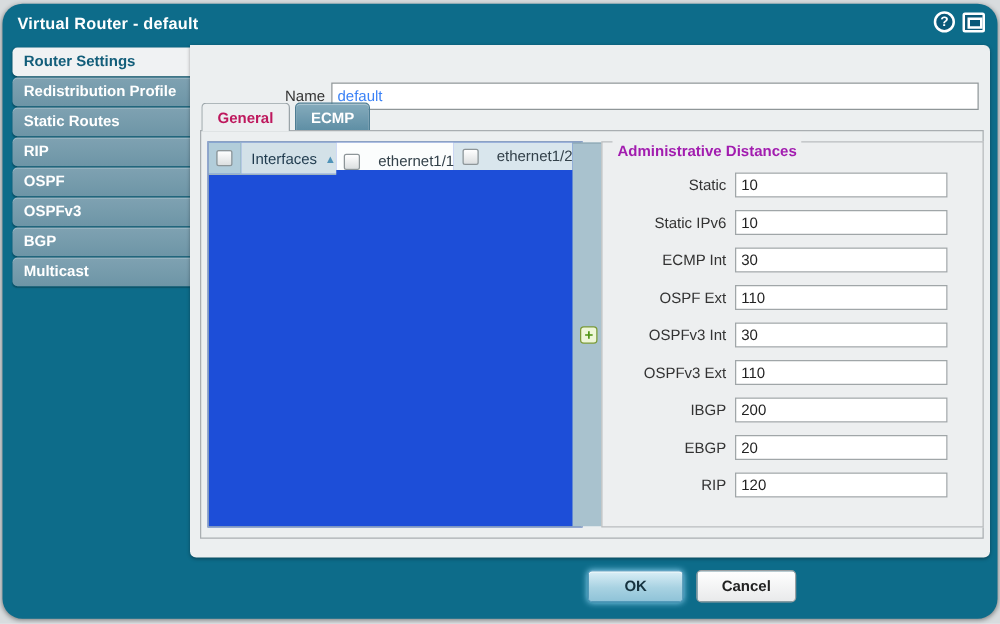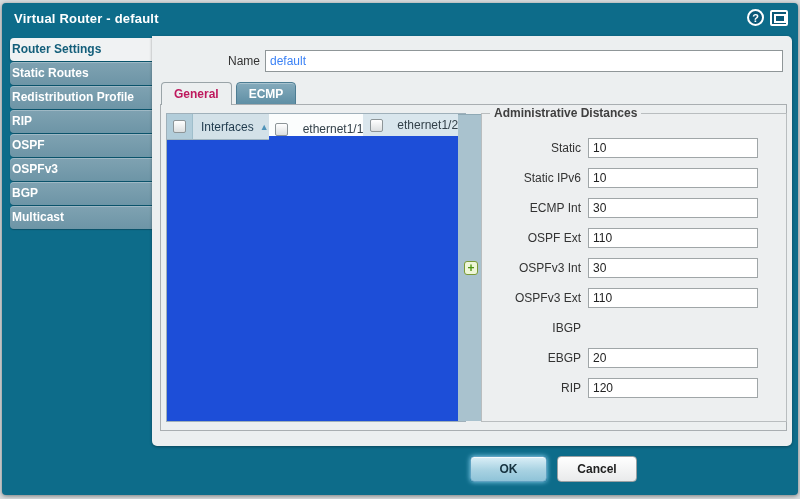--- a/index.html
+++ b/index.html
@@ -7,21 +7,21 @@
   body {
     font-family:"Liberation Sans","DejaVu Sans",sans-serif;
     background:#d8dcde;
     position:relative;
     overflow:hidden;
   }
   
   .dialog {
     position:absolute; left:2px; top:3px; width:796px; height:492px;
     background:#0d6c8a;
-    border-radius:4px;
+    border-radius:16px;
     box-shadow:0 1px 4px rgba(0,0,0,.45);
   }
   .titlebar { position:absolute; left:0; top:0; width:100%; height:30px; }
   .title {
     position:absolute; left:12px; top:8px;
     color:#ffffff; font-size:13px; font-weight:bold;
     letter-spacing:.2px;
   }
   .titlebar-icons { position:absolute; right:10px; top:6px; display:flex; gap:6px; align-items:center; }
   .help-icon {
@@ -39,38 +39,38 @@
     content:""; position:absolute; left:2px; top:2px; width:8px; height:5px;
     border:2px solid #ffffff;
   }
   
   .sidebar { position:absolute; left:8px; top:35px; width:142px; }
   .side-tab {
     height:23px; margin-bottom:1px;
     background:linear-gradient(#7fa2b2,#6d95a6);
     border-radius:4px 0 0 4px;
     color:#ffffff; font-size:12px; font-weight:bold;
-    line-height:23px; padding-left:2px;
+    line-height:23px; padding-left:9px;
     box-shadow:inset 0 1px 0 rgba(255,255,255,.25), 0 1px 1px rgba(0,0,0,.25);
     cursor:pointer; white-space:nowrap; overflow:hidden;
   }
   .side-tab.active {
     background:#f0f2f3;
     color:#135e7a;
     width:144px;
     box-shadow:0 1px 2px rgba(0,0,0,.3);
   }
   
   .panel {
     position:absolute; left:150px; top:33px; width:640px; height:410px;
     background:#eceff0;
     border-radius:0 5px 5px 5px;
     box-shadow:0 1px 3px rgba(0,0,0,.35);
   }
-  .name-row { position:absolute; left:0; top:14px; width:100%; height:22px; }
+  .name-row { position:absolute; left:0; top:30px; width:100%; height:22px; }
   .name-label {
     position:absolute; left:60px; top:4px; width:48px;
     text-align:right; font-size:12px; color:#333333;
   }
   .name-input {
     position:absolute; left:113px; top:0; width:518px; height:22px;
     border:1px solid #8f9698; background:#ffffff;
     font-family:"Liberation Sans","DejaVu Sans",sans-serif;
     font-size:12px; color:#3b82f6; padding:0 4px;
   }
@@ -133,22 +133,22 @@
   .add-icon { border:1px solid #7a9a37; background:#eef6d8; color:#4e9413; }
   .del-icon { border:1px solid #b07070; background:#f6e2e2; color:#c23b3b; }
   .foot-label-add { font-size:13px; font-weight:bold; color:#1d2d3a; }
   .foot-label-del { font-size:12px; color:#8a9aa5; }
   
   .admin {
     position:absolute; left:320px; top:8px; width:306px; height:309px;
     border:1px solid #b9bdbf; background:#edeff0;
   }
   .admin-legend {
-    position:absolute; left:8px; top:-8px; padding:0 4px;
-    background:#edeff0; font-size:12px; font-weight:bold; color:#404040;
+    position:absolute; left:8px; top:-8px; padding:8px 4px;
+    background:#edeff0; font-size:12px; font-weight:bold; color:#a21caf;
     white-space:nowrap;
   }
   .admin-fields { position:absolute; left:0; top:22px; width:100%; }
   .adm-row { display:flex; align-items:center; height:24px; margin-bottom:6px; }
   .adm-label {
     width:106px; text-align:right; font-size:12px; color:#333333;
     padding-right:7px; flex:0 0 auto; white-space:nowrap;
   }
   .adm-input {
     width:170px; height:20px; border:1px solid #a0a6a8; background:#ffffff;
@@ -181,22 +181,22 @@
   <div class="titlebar">
     <div class="title">Virtual Router - default</div>
     <div class="titlebar-icons">
       <div class="help-icon">?</div>
       <div class="win-icon"></div>
     </div>
   </div>
 
   <div class="sidebar">
     <div class="side-tab active">Router Settings</div>
+    <div class="side-tab">Redistribution Profile</div>
     <div class="side-tab">Static Routes</div>
-    <div class="side-tab">Redistribution Profile</div>
     <div class="side-tab">RIP</div>
     <div class="side-tab">OSPF</div>
     <div class="side-tab">OSPFv3</div>
     <div class="side-tab">BGP</div>
     <div class="side-tab">Multicast</div>
   </div>
 
   <div class="panel">
 
     <div class="name-row">
@@ -268,20 +268,21 @@
           <div class="adm-row">
             <div class="adm-label">OSPFv3 Int</div>
             <input class="adm-input" type="text" value="30" style="">
           </div>
           <div class="adm-row">
             <div class="adm-label">OSPFv3 Ext</div>
             <input class="adm-input" type="text" value="110" style="">
           </div>
           <div class="adm-row">
             <div class="adm-label">IBGP</div>
+            <input class="adm-input" type="text" value="200" style="">
           </div>
           <div class="adm-row">
             <div class="adm-label">EBGP</div>
             <input class="adm-input" type="text" value="20" style="">
           </div>
           <div class="adm-row">
             <div class="adm-label">RIP</div>
             <input class="adm-input" type="text" value="120" style="">
           </div>
         </div>

